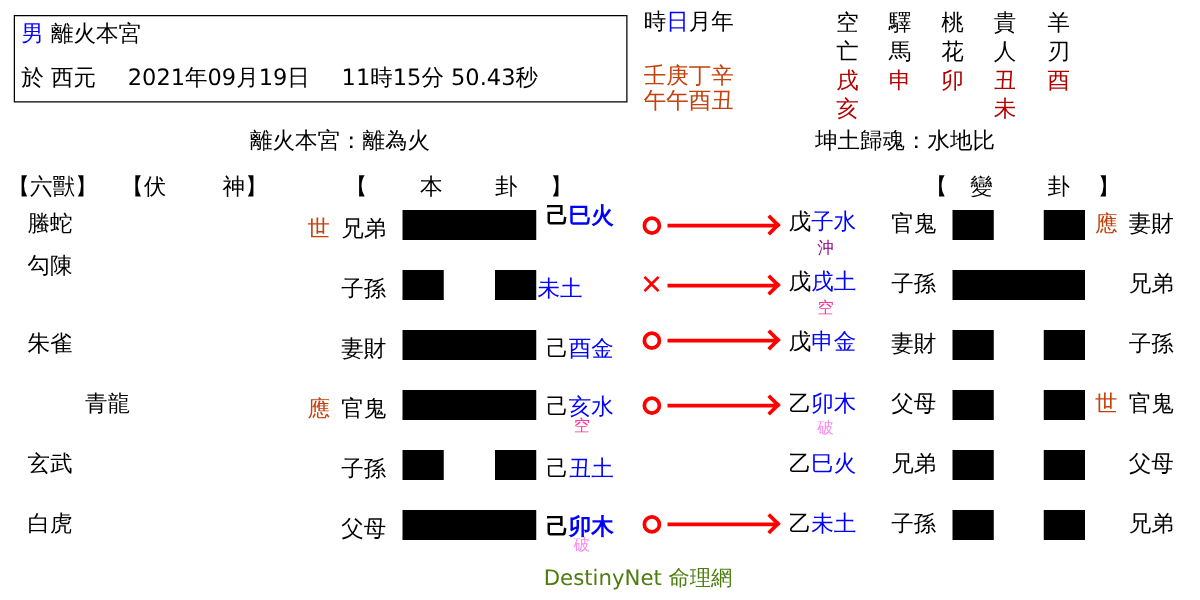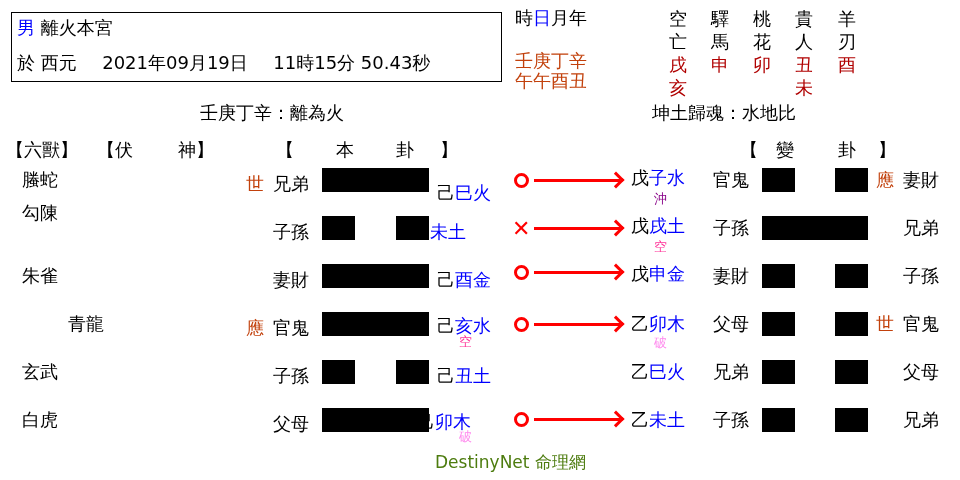--- a/index.html
+++ b/index.html
@@ -69,41 +69,41 @@
   <div>人</div>
   <div class="darkred">丑</div>
   <div class="darkred">未</div>
 </div>
 <div class="abs t18" style="left:836px; top:7px; line-height:23px; text-align:center; width:22px;">
   <div>羊</div>
   <div>刃</div>
   <div class="darkred">酉</div>
 </div>
 
-<div class="abs t18" style="left:200px; top:102px;">壬庚丁辛：離為火</div>
+<div class="abs t18" style="left:200px; top:102px;">離火本宮：離為火</div>
 <div class="abs t18" style="left:652px; top:102px;">坤土歸魂：水地比</div>
 
 <div class="abs t18" style="left:6px; top:139px;">【六獸】</div>
 <div class="abs t18" style="left:97px; top:139px;">【伏</div>
 <div class="abs t18" style="left:178px; top:139px;">神】</div>
 <div class="abs t18" style="left:276px; top:139px;">【</div>
 <div class="abs t18" style="left:336px; top:139px;">本</div>
 <div class="abs t18" style="left:396px; top:139px;">卦</div>
 <div class="abs t18" style="left:440px; top:139px;">】</div>
 <div class="abs t18" style="left:740px; top:139px;">【</div>
 <div class="abs t18" style="left:776px; top:139px;">變</div>
 <div class="abs t18" style="left:838px; top:139px;">卦</div>
 <div class="abs t18" style="left:878px; top:139px;">】</div>
 
 <div>
   <div class="abs t18" style="left:22px; top:169px;">螣蛇</div>
   <div class="abs t18 red" style="left:246px; top:173px;">世</div>
   <div class="abs t18" style="left:273px; top:173px;">兄弟</div>
   <div class="bar" style="left:322px; top:168px; width:107px;"></div>
-  <div class="abs t18" style="left:437px; top:182px;"><span>己</span><span class="blue">巳火</span></div>
+  <div class="abs t18" style="left:437px; top:162px;font-weight:bold;"><span>己</span><span class="blue">巳火</span></div>
   <div class="circle" style="left:514px; top:173px;"></div>
   <div class="arrow-line" style="left:534px; top:179px; width:86px;"></div>
   <div class="arrow-head" style="left:610px; top:174px;"></div>
   <div class="abs t18" style="left:631px; top:167px;"><span>戊</span><span class="blue">子水</span></div>
   <div class="abs small c-chong" style="left:654px; top:192px;">沖</div>
   <div class="abs t18" style="left:713px; top:169px;">官鬼</div>
   <div class="bar" style="left:762px; top:168px; width:33px;"></div>
   <div class="bar" style="left:835px; top:168px; width:33px;"></div>
   <div class="abs t18 red" style="left:876px; top:169px;">應</div>
   <div class="abs t18" style="left:903px; top:169px;">妻財</div>
@@ -169,21 +169,21 @@
   <div class="abs t18" style="left:713px; top:361px;">兄弟</div>
   <div class="bar" style="left:762px; top:360px; width:33px;"></div>
   <div class="bar" style="left:835px; top:360px; width:33px;"></div>
   <div class="abs t18" style="left:903px; top:361px;">父母</div>
 </div>
 
 <div>
   <div class="abs t18" style="left:22px; top:409px;">白虎</div>
   <div class="abs t18" style="left:273px; top:413px;">父母</div>
   <div class="bar" style="left:322px; top:408px; width:107px;"></div>
-  <div class="abs t18" style="left:417px; top:411px;"><span>己</span><span class="blue">卯木</span></div>
+  <div class="abs t18" style="left:437px; top:411px;font-weight:bold;"><span>己</span><span class="blue">卯木</span></div>
   <div class="abs small c-po" style="left:459px; top:430px;">破</div>
   <div class="circle" style="left:514px; top:412px;"></div>
   <div class="arrow-line" style="left:534px; top:418px; width:86px;"></div>
   <div class="arrow-head" style="left:610px; top:413px;"></div>
   <div class="abs t18" style="left:631px; top:409px;"><span>乙</span><span class="blue">未土</span></div>
   <div class="abs t18" style="left:713px; top:409px;">子孫</div>
   <div class="bar" style="left:762px; top:408px; width:33px;"></div>
   <div class="bar" style="left:835px; top:408px; width:33px;"></div>
   <div class="abs t18" style="left:903px; top:409px;">兄弟</div>
 </div>

